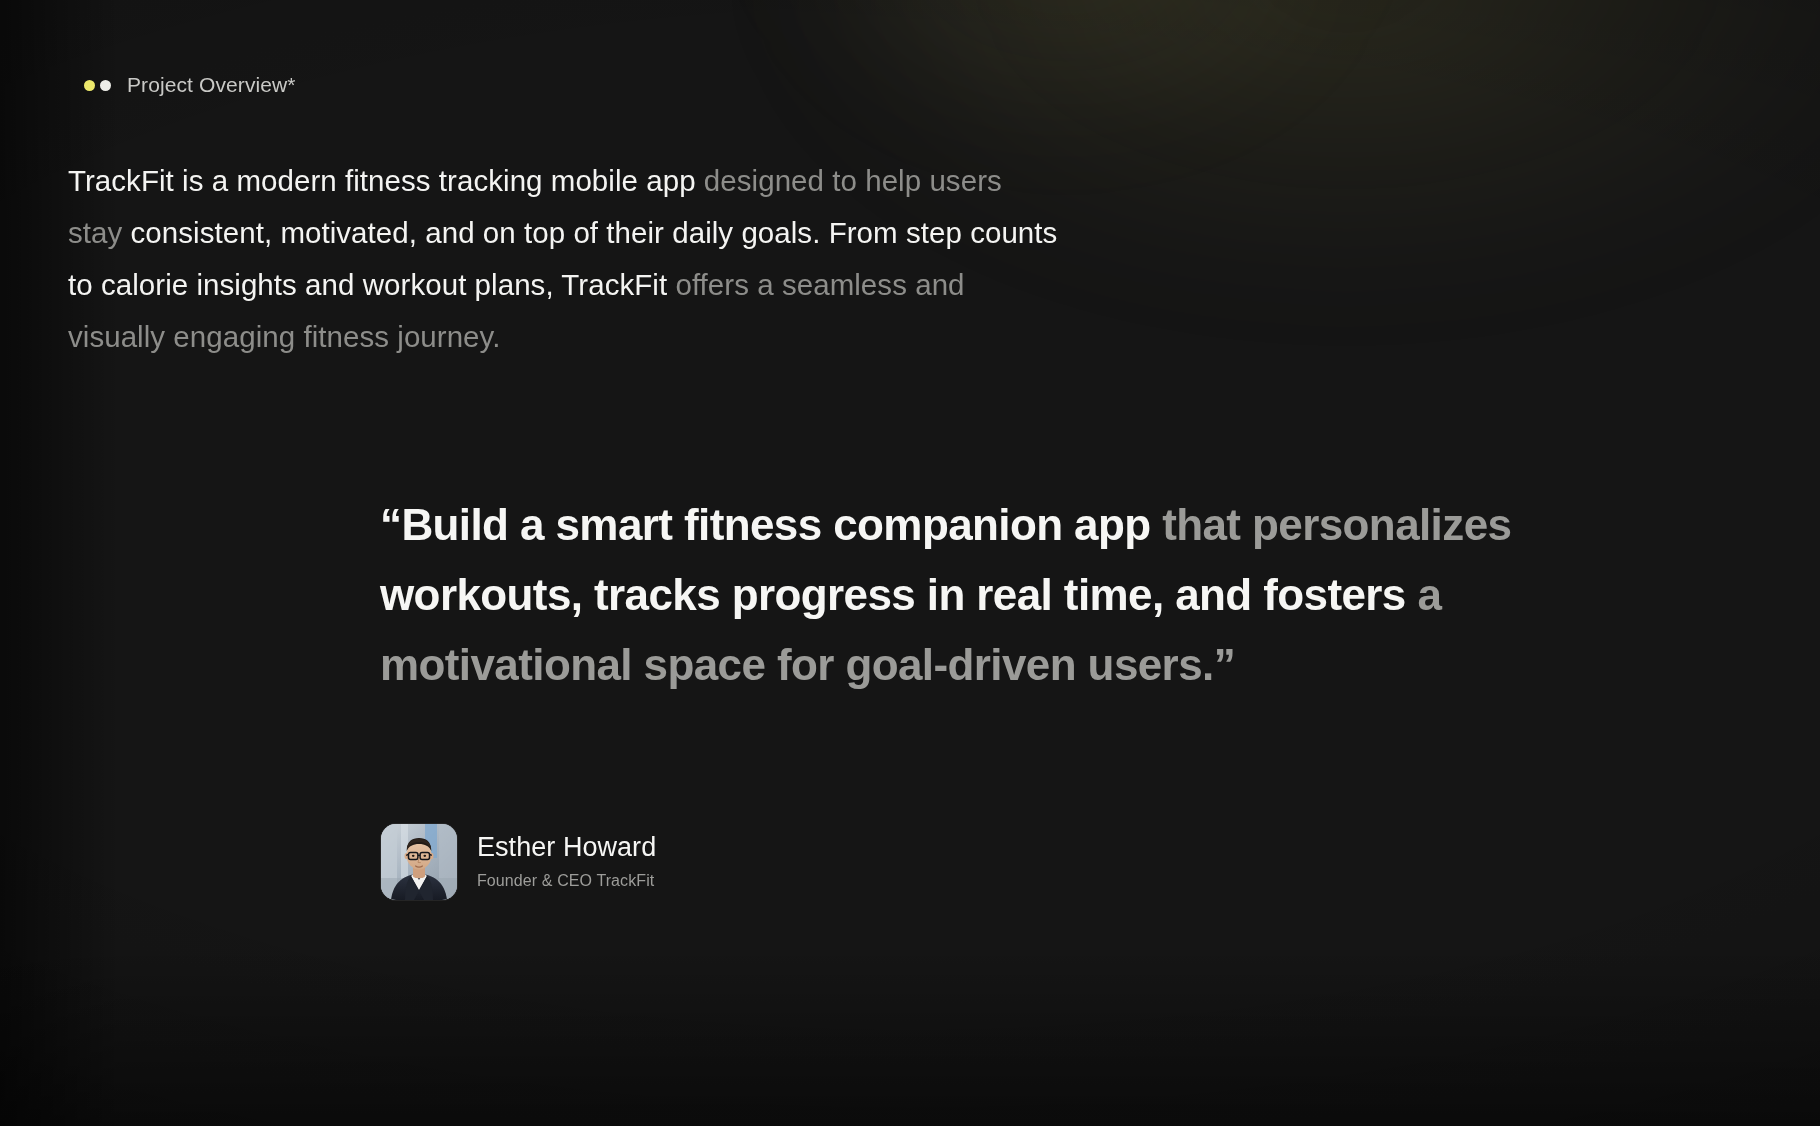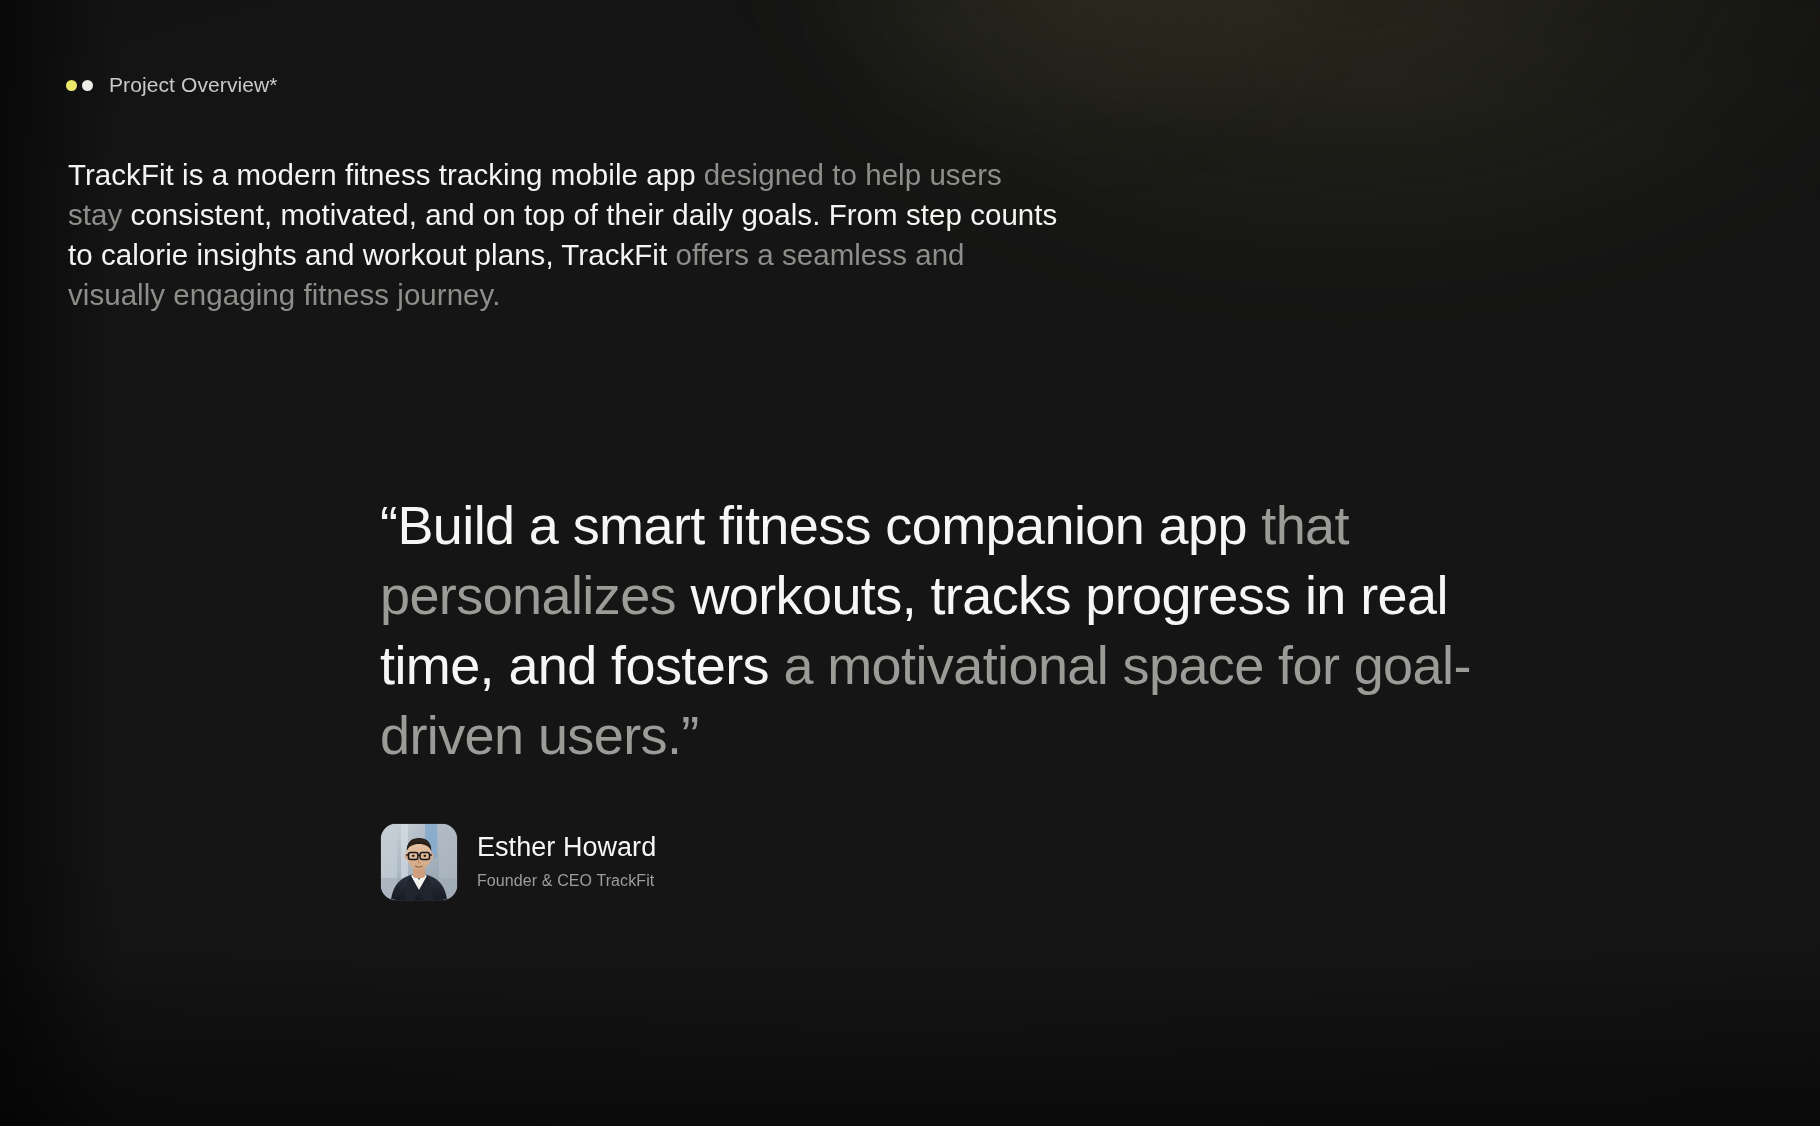--- a/index.html
+++ b/index.html
@@ -75,21 +75,21 @@
     background:linear-gradient(to top, rgba(0,0,0,0.45), rgba(0,0,0,0));
     pointer-events:none;
   }
 
   
   #content { position:absolute; inset:0; }
 
   
   .eyebrow {
     position:absolute;
-    left:66px;
+    left:84px;
     top:70px;
     display:flex;
     align-items:center;
     gap:11px;
     height:30px;
     text-align:center;
   }
   .dots { display:flex; align-items:center; gap:5px; }
   .dot { width:11px; height:11px; border-radius:50%; display:block; }
   .dot-yellow { background:#ECE86B; }
@@ -103,36 +103,36 @@
     margin-left:5px;
   }
 
   
   .intro {
     position:absolute;
     left:68px;
     top:155px;
     width:990px;
     font-size:29.5px;
-    line-height:40px;
+    line-height:52px;
     font-weight:400;
     letter-spacing:0.05px;
   }
   .intro .w { color:#F4F4F2; }
   .intro .g { color:#8D8D8A; }
 
   
   .quote {
     position:absolute;
     left:380px;
     top:490px;
     width:1140px;
-    font-size:54px;
+    font-size:44px;
     line-height:70px;
-    font-weight:400;
+    font-weight:700;
     letter-spacing:-0.6px;
   }
   .quote .w { color:#F6F6F4; }
   .quote .g { color:#9B9B98; }
 
   
   .attribution {
     position:absolute;
     left:381px;
     top:824px;

